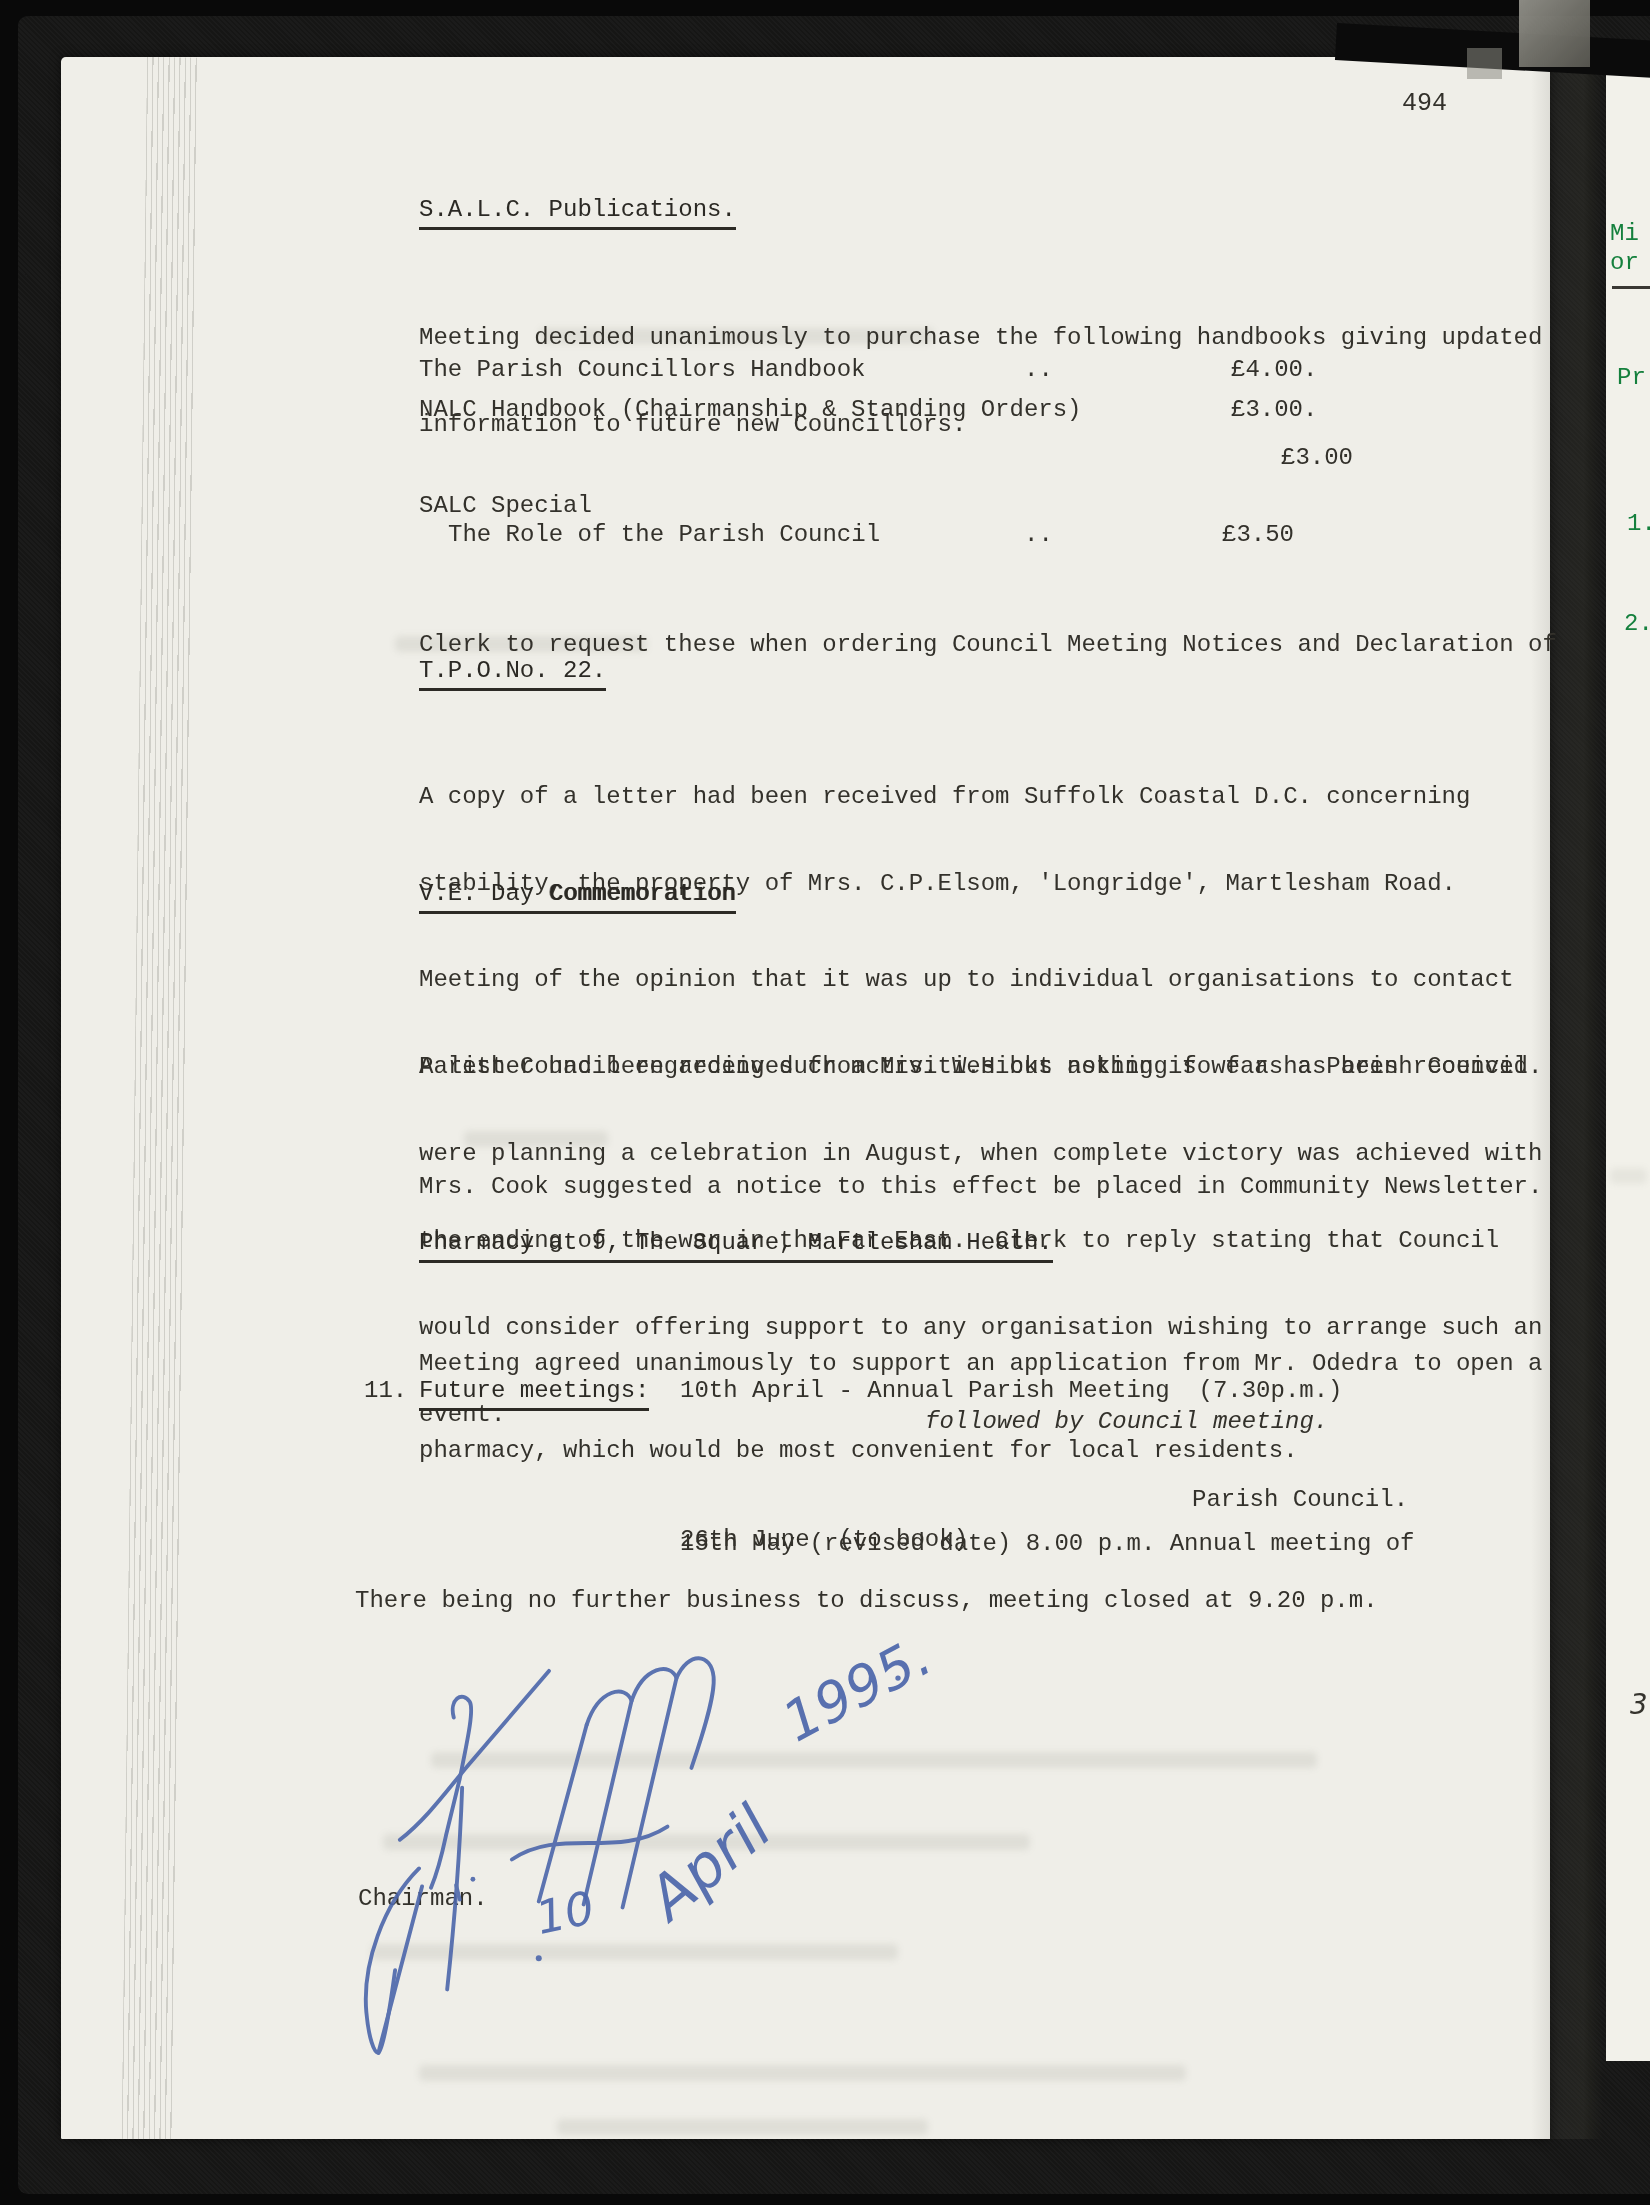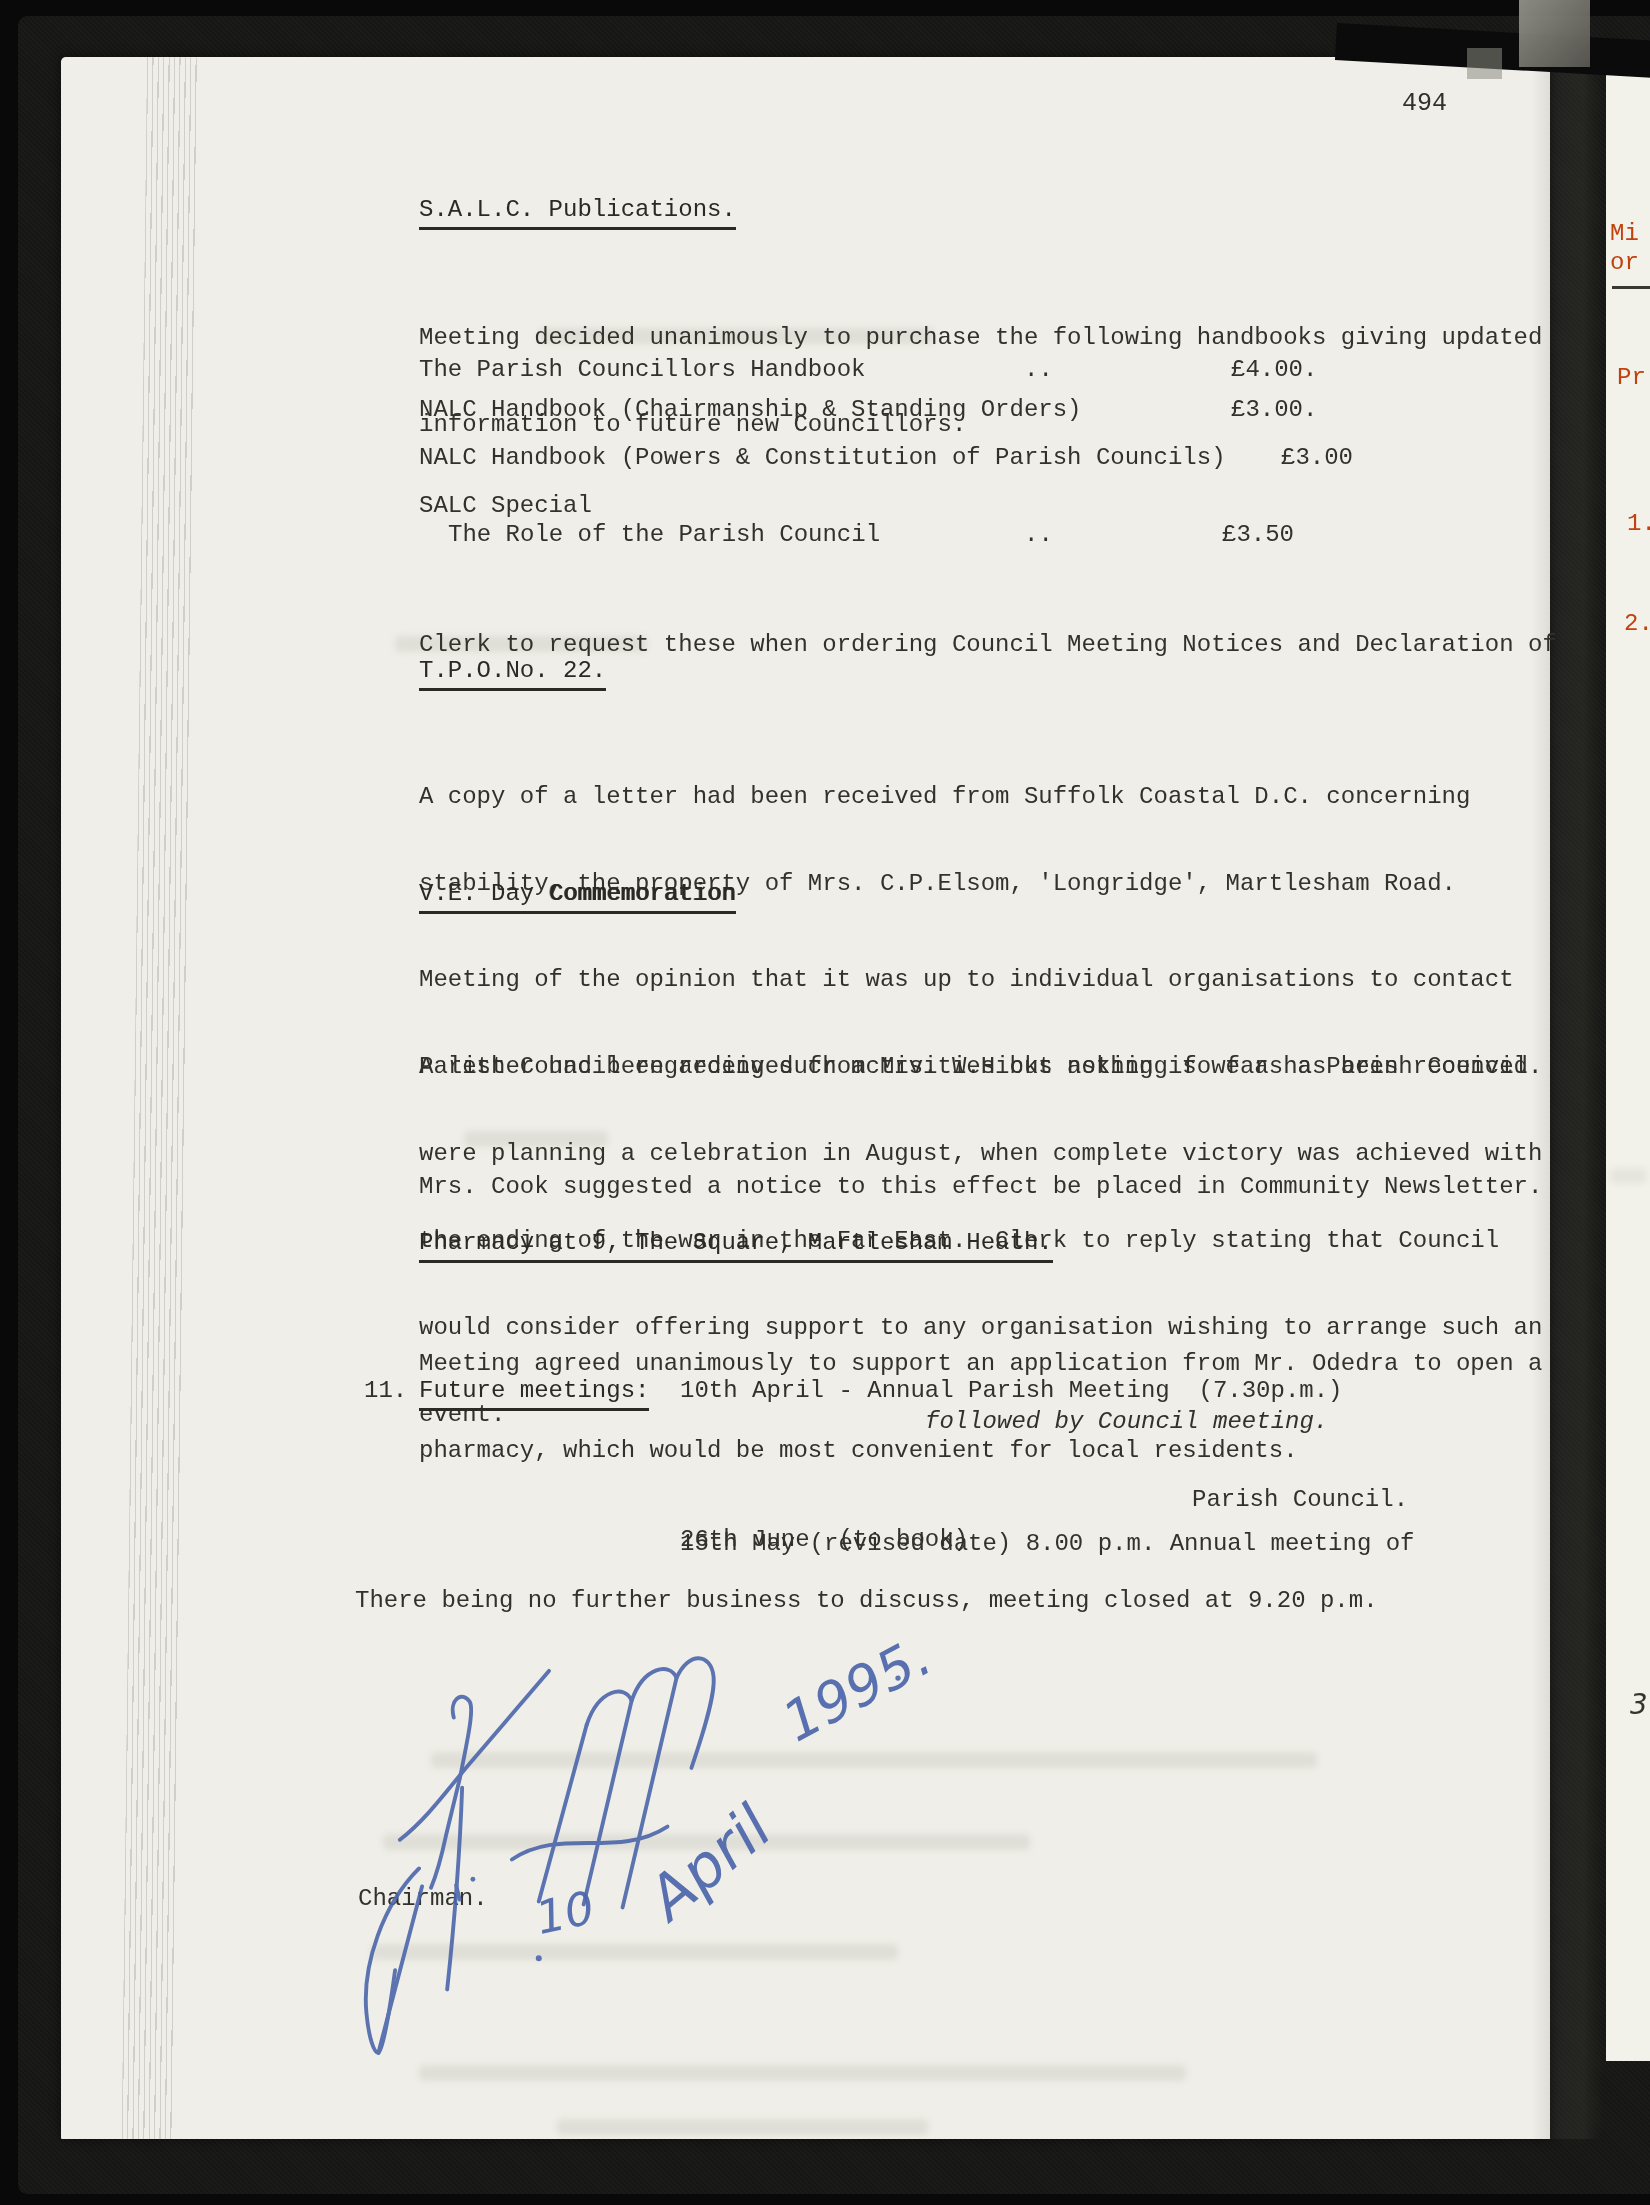--- a/index.html
+++ b/index.html
@@ -59,21 +59,21 @@
   .price-row .dots{left:605px;}
   .price-row .price{left:812px;}
   .price-row.r3 .price{left:862px;}
   .price-row.r5 .name{left:29px;}
   .price-row.r5 .dots{left:605px;}
   .price-row.r5 .price{left:803px;}
   .ghost{
     position:absolute;height:15.6px;background:#7d7f72;opacity:.14;
     filter:blur(3.6px);border-radius:4.8px;
   }
-  .frag{position:absolute;color:#c2410c;font-size:24px;white-space:pre;}
+  .frag{position:absolute;color:#15803d;font-size:24px;white-space:pre;}
   .frag-rule{position:absolute;height:3px;background:#3a3833;}
   .hand3{font-family:"DejaVu Sans",sans-serif;font-style:italic;font-size:27.6px;color:#35332d;}
   .sig-svg{position:absolute;left:323px;top:1629px;}
   .sig-text{
     font-family:"DejaVu Sans",sans-serif;font-style:italic;
     fill:#4c66ab;opacity:.92;
   }
 </style>
 </head>
 <body>
@@ -108,21 +108,20 @@
 <div class="t price-row r1" style="left:419px;top:355px;">
   <span class="name">The Parish Councillors Handbook</span>
   <span class="dots">..</span>
   <span class="price">£4.00.</span>
 </div>
 <div class="t price-row r2" style="left:419px;top:395px;">
   <span class="name">NALC Handbook (Chairmanship &amp; Standing Orders)</span>
   <span class="price">£3.00.</span>
 </div>
 <div class="t price-row r3" style="left:419px;top:443px;">
-  <span class="name">NALC Handbook (Powers &amp; Constitution of Parish Councils)</span>
   <span class="price">£3.00</span>
 </div>
 <div class="t price-row r4" style="left:419px;top:491px;">
   <span class="name">SALC Special</span>
 </div>
 <div class="t price-row r5" style="left:419px;top:520px;">
   <span class="name">The Role of the Parish Council</span>
   <span class="dots">..</span>
   <span class="price">£3.50</span>
 </div>

